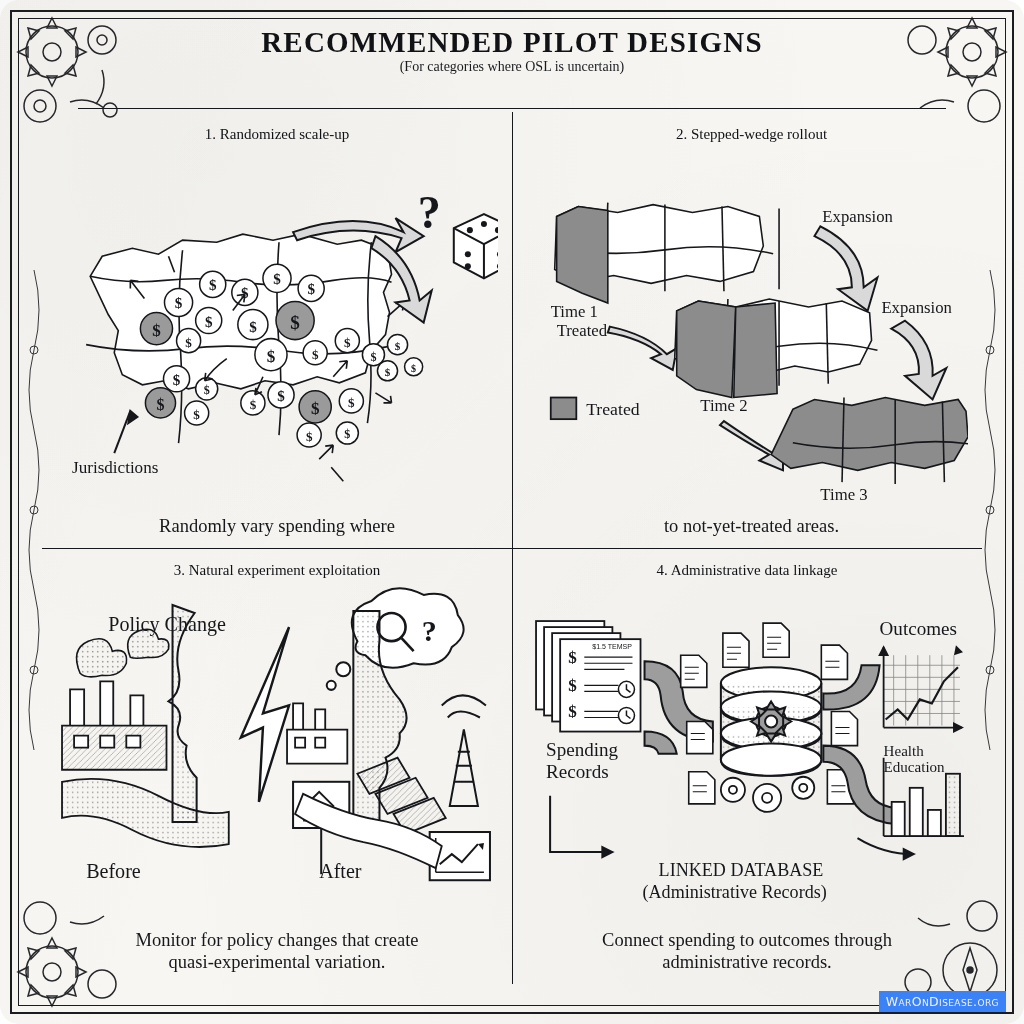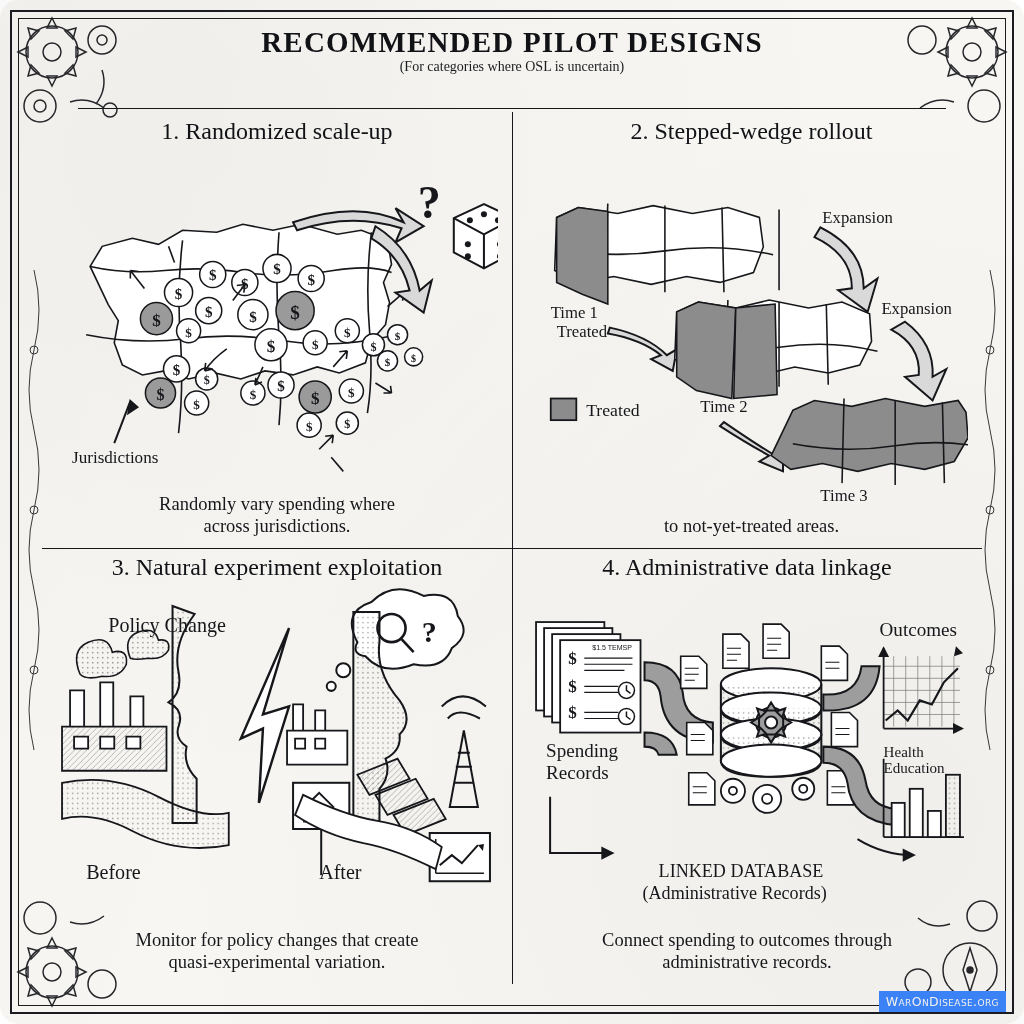--- a/index.html
+++ b/index.html
@@ -120,25 +120,25 @@
     display: flex;
     flex-direction: column;
     align-items: center;
   }
   .quad.q1 { left: 0;   top: 0; }
   .quad.q2 { left: 50%; top: 0; padding-left: 23px; }
   .quad.q3 { left: 0;   top: 50%; }
   .quad.q4 { left: 50%; top: 50%; }
 
   .quad-title {
-    font-size: 24px;
+    font-size: 15px;
     font-weight: 400;
     color: #111216;
     text-align: center;
-    margin: 0 0 2px 0;
+    margin: 8px 0 2px 0;
     white-space: nowrap;
   }
   .quad-art {
     flex: 1 1 auto;
     width: 100%;
     position: relative;
   }
   .quad-caption {
     font-size: 18.5px;
     line-height: 1.18;
@@ -381,21 +381,20 @@
 
           <g stroke="#16171b" stroke-width="2" fill="none">
             <path d="M58 272 l16 -42"></path>
             <path d="M74 230 l-2 12 l9 -6 z" fill="#16171b"></path>
           </g>
           <text x="16" y="292" font-family="Liberation Serif, serif" font-size="17" fill="#16171b">Jurisdictions</text>
         </svg>
       </div>
       <div class="quad-caption">
         <div>Randomly vary spending where</div>
-        <div>across jurisdictions.</div>
       </div>
     </div>
 
     <div class="quad q2">
       <div class="quad-title">2. Stepped-wedge rollout</div>
       <div class="quad-art">
         <svg viewBox="0 0 440 300" width="100%" height="100%" preserveAspectRatio="xMidYMid meet">
 
           <g stroke="#16171b" stroke-width="1.6" fill="#ffffff">
             <path d="M22 34 l22 -10 40 6 36 -8 40 8 36 -6 32 10 4 30 -10 26 -34 10 -34 -6 -36 8 -38 -8 -34 6 -26 -12 z"></path>

